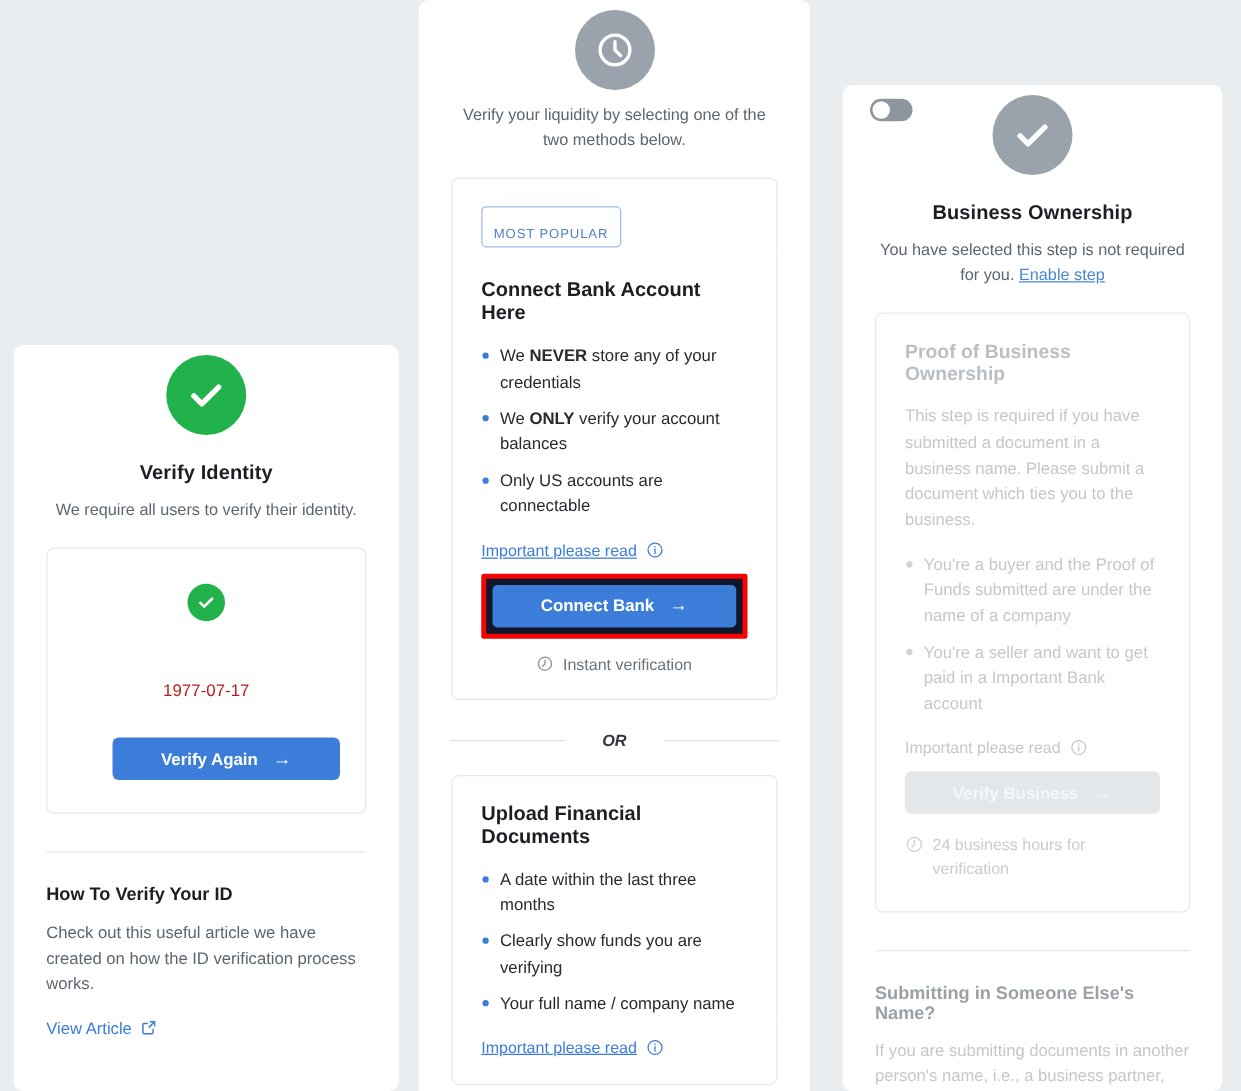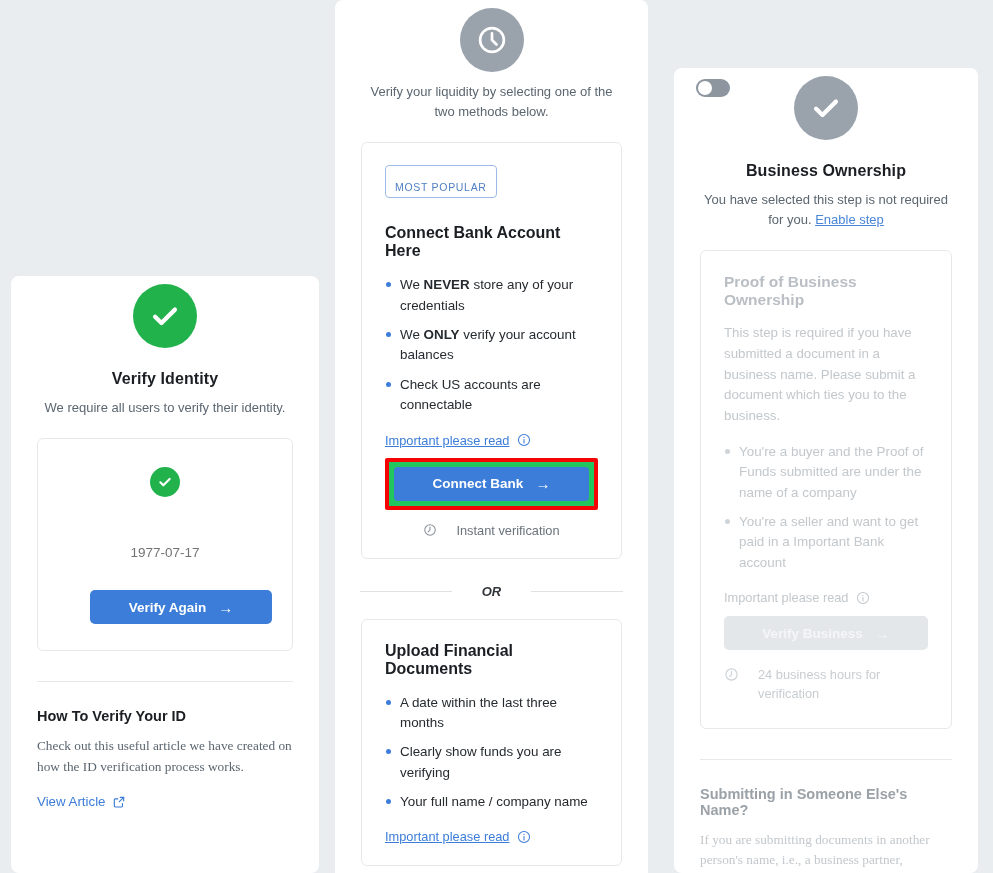--- a/index.html
+++ b/index.html
@@ -70,49 +70,49 @@
     background: #fff;
   }
 
   
   .id-card { margin-top: 20px; padding: 28px 20px 26px; text-align: center; }
   .id-check {
     width: 30px; height: 30px; border-radius: 50%;
     background: #22b24c; margin: 0 auto;
     display: flex; align-items: center; justify-content: center;
   }
-  .id-date { font-size: 13.5px; color: #737373; margin-top: 48px; }
+  .id-date { font-size: 13.5px; color: #b91c1c; margin-top: 48px; }
 
   .btn {
     display: flex; align-items: center; justify-content: center;
     gap: 12px;
     background: #3b7dd8; color: #fff;
     font-size: 13.5px; font-weight: bold;
     border-radius: 5px; border: 0;
     height: 34px; width: 100%;
     cursor: pointer;
     font-family: "Liberation Sans", sans-serif;
   }
   .btn.disabled { background: #e4e7e9; color: #f4f6f7; cursor: default; }
   .btn .arrow { font-size: 15px; font-weight: normal; }
   .btn-wrap-margin { margin-top: 30px; padding-left: 32px; }
 
   
   .hl {
     border: 4px solid #f60404;
     padding: 5px;
     border-radius: 2px;
-    background: #22c55e;
+    background: #0f172a;
   }
   .hl .btn { border-radius: 4px; }
 
   
   .hr { height: 1px; background: #e6e8ea; margin: 30px 0 0; }
   .sec-title { font-size: 14.5px; font-weight: bold; color: #1b1f23; margin-top: 26px; }
-  .sec-body { font-size: 13.3px; color: #5b6670; line-height: 1.55; margin-top: 12px; font-family: Liberation Serif, serif; }
+  .sec-body { font-size: 13.3px; color: #5b6670; line-height: 1.55; margin-top: 12px; }
   .sec-link {
     display: inline-flex; align-items: center; gap: 7px;
     font-size: 13.3px; color: #3b7dd8; margin-top: 17px; text-decoration: none;
   }
 
   
   .method { margin-top: 20px; padding: 22px 23px 20px; }
   .pill {
     display: inline-block;
     border: 1px solid #9dbbe6; color: #4f7fc4;
@@ -130,21 +130,21 @@
     content: ""; position: absolute; left: 1px; top: 7px;
     width: 5px; height: 5px; border-radius: 50%; background: #3b7dd8;
   }
   ul.bullets li b { font-weight: bold; }
 
   .info-line {
     display: inline-flex; align-items: center; gap: 7px;
     font-size: 12.8px; color: #3b7dd8; margin-top: 8px;
   }
   .note-line {
-    display: flex; align-items: center; justify-content: center; gap: 19px;
+    display: flex; align-items: center; justify-content: center; gap: 7px;
     font-size: 12.8px; color: #6a737c; margin-top: 13px;
   }
 
   
   .or-row {
     display: flex; align-items: center; gap: 30px;
     margin: 25px 25px 0;
     font-style: italic;
   }
   .or-row .line { flex: 1; height: 1px; background: #dfe2e5; }
@@ -227,21 +227,21 @@
         </div>
         <div class="step-sub">Verify your liquidity by selecting one of the two methods below.</div>
       </div>
 
       <div class="card method">
         <span class="pill">MOST POPULAR</span>
         <div class="method-title">Connect Bank Account Here</div>
         <ul class="bullets">
           <li><span>We </span><b>NEVER</b><span> store any of your credentials</span></li>
           <li><span>We </span><b>ONLY</b><span> verify your account balances</span></li>
-          <li><span>Check US accounts are connectable</span></li>
+          <li><span>Only US accounts are connectable</span></li>
         </ul>
         <a class="info-line" href="#">
           <span>Important please read</span>
           <span class="icon">
             <svg width="14" height="14" viewBox="0 0 24 24" fill="none" stroke="#3b7dd8" stroke-width="1.8">
                 <circle cx="12" cy="12" r="9.5"></circle>
                 <circle cx="12" cy="7.6" r="1.1" fill="#3b7dd8" stroke="none"></circle>
                 <path d="M12 11v6" stroke-linecap="round"></path>
               </svg>
           </span>

